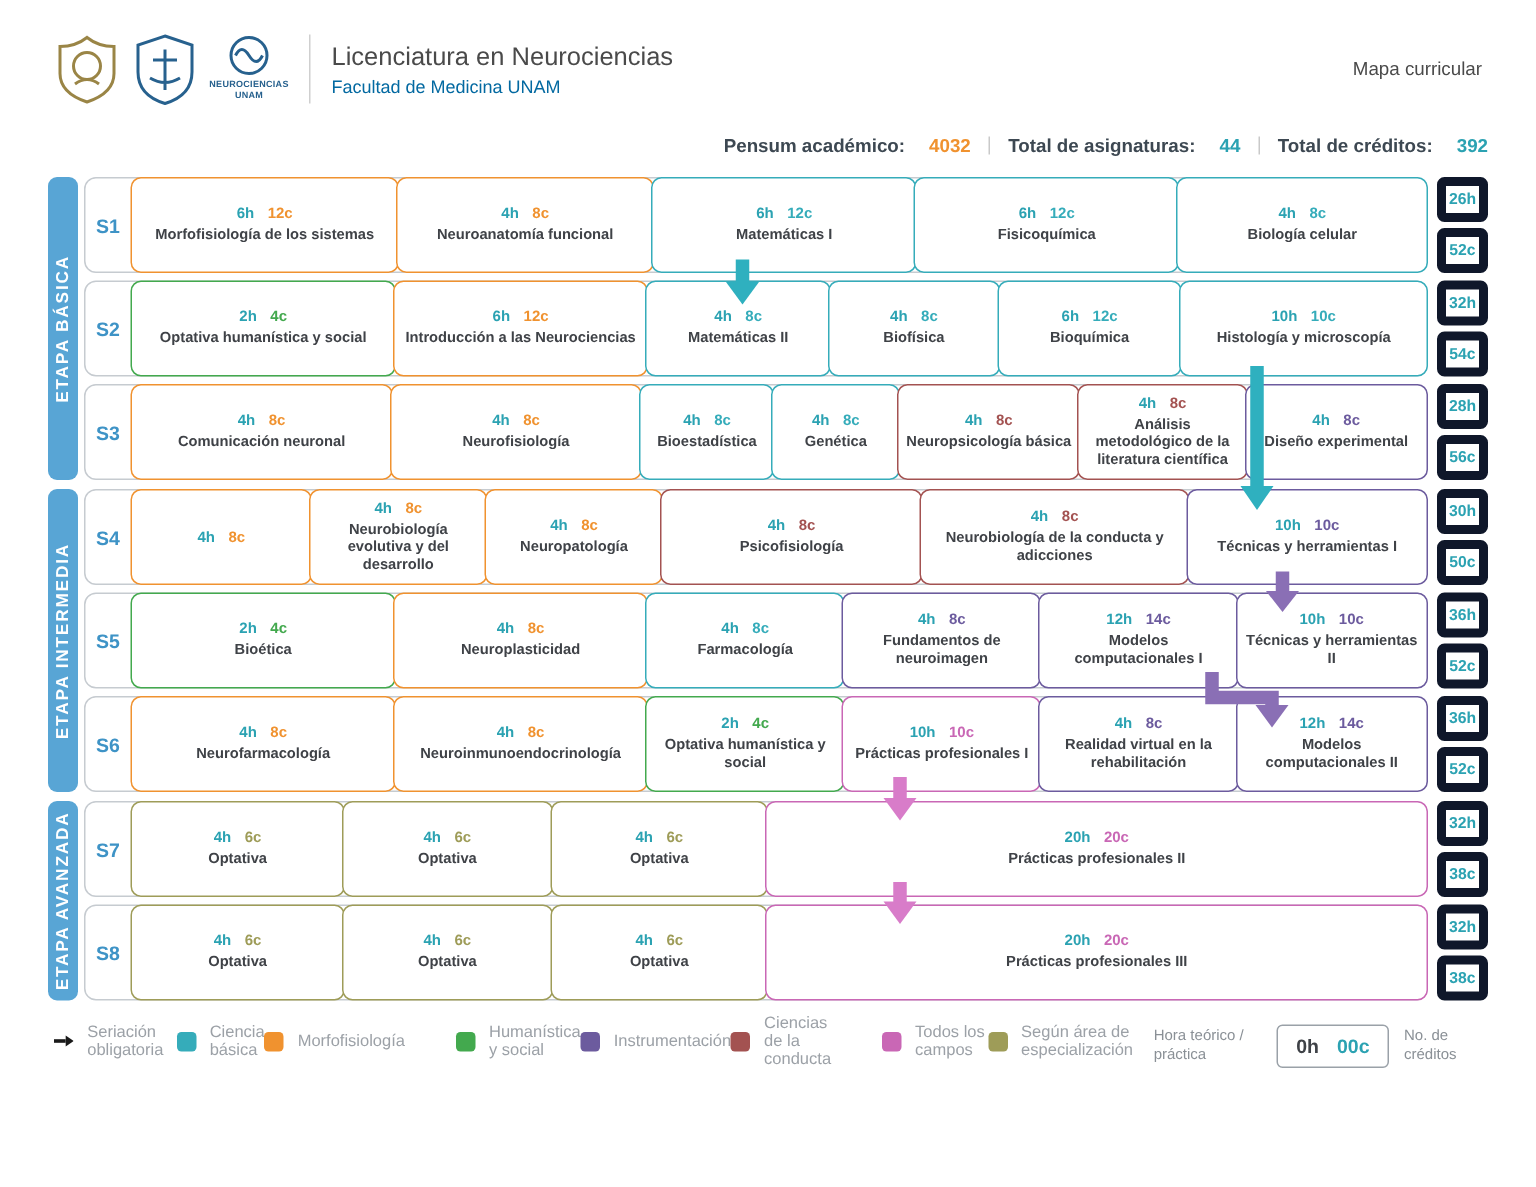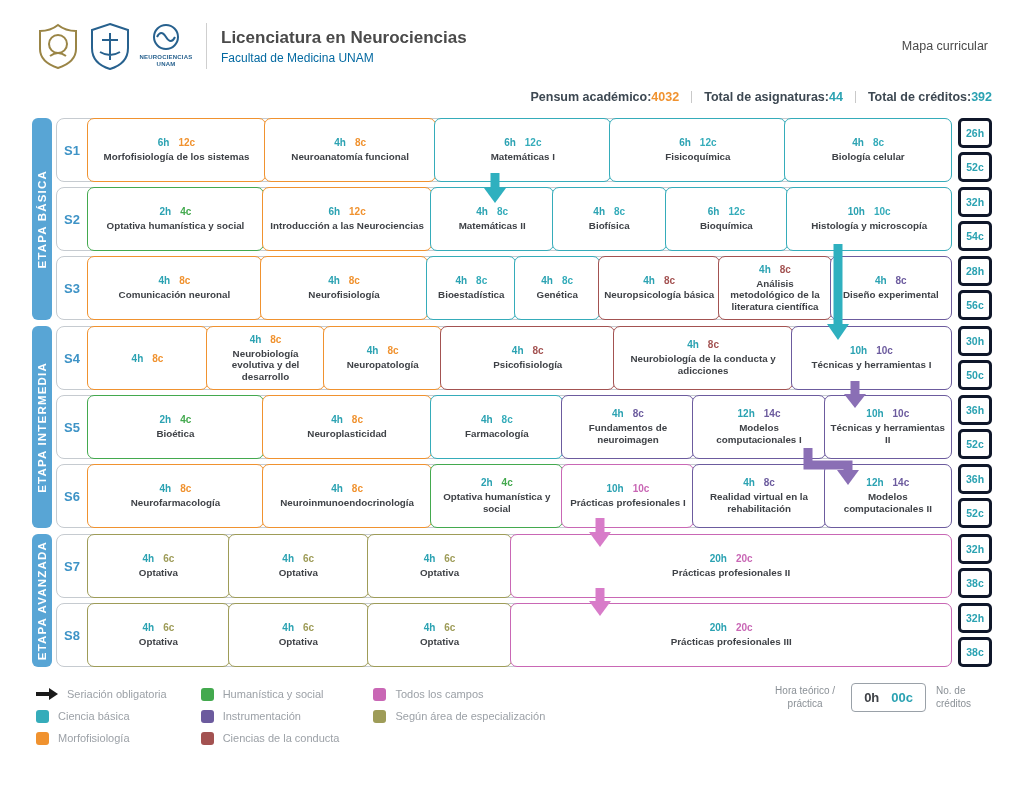--- a/index.html
+++ b/index.html
@@ -14,27 +14,27 @@
   html,body{margin:0;padding:0}
   body{width:1024px;height:791px;background:#FFFFFF;font-family:"Liberation Sans",sans-serif;overflow:hidden;position:relative}
 
   
   .topbar{display:flex;align-items:center;gap:14px;padding:20px 36px 0 36px;height:72px}
   .logos{display:flex;align-items:flex-start;gap:10px}
   .logo3wrap{display:flex;flex-direction:column;align-items:center;width:52px}
   .logo3label{font-size:6px;font-weight:bold;color:#27618E;line-height:1.2;text-align:center;letter-spacing:.2px}
   .vdiv{width:1px;height:46px;background:#CFCFCF}
   .titleblock{display:flex;flex-direction:column;gap:3px}
-  .title{font-size:17px;font-weight:bold;color:#4A4A4A}
+  .title{font-size:17px;font-weight:normal;color:#4A4A4A}
   .subtitle{font-size:12px;color:#0369a1}
   .corner{margin-left:auto;font-size:12.5px;color:#4A4A4A}
 
   
   .stats{display:flex;justify-content:flex-end;align-items:center;gap:12px;margin:18px 32px 0 32px;font-size:12.5px;font-weight:bold;color:#3D4852}
-  .stat .val{margin-left:0}
+  .stat .val{margin-left:16px}
   .val.orange{color:var(--neurobiologica)} .val.teal{color:var(--hours-teal)}
   .sep{width:1px;height:12px;background:#C9C9C9}
 
   
   .board{position:relative;width:960px;margin:14px 32px 0 32px}
   .stage{display:flex;margin-bottom:6px}
   .bar{width:20px;margin-right:4px;border-radius:6px;background:var(--stage-blue);display:flex;align-items:center;justify-content:center}
   .bar span{writing-mode:vertical-rl;transform:rotate(180deg);color:#fff;font-weight:bold;font-size:11.5px;letter-spacing:1.2px;white-space:nowrap}
   .stagerows{flex:1;display:flex;flex-direction:column;gap:5px}
   .row{display:flex;height:64px}
@@ -47,44 +47,44 @@
   .h{color:var(--hours-teal)}
   .nm{font-size:9.8px;font-weight:bold;color:var(--dark);line-height:1.18}
   .card[data-cat="ciencia-basica"]{border-color:var(--ciencia-basica)} .card[data-cat="ciencia-basica"] .c{color:var(--ciencia-basica)}
   .card[data-cat="neurobiologica"]{border-color:var(--neurobiologica)} .card[data-cat="neurobiologica"] .c{color:var(--neurobiologica)}
   .card[data-cat="humanistica"]{border-color:var(--humanistica)} .card[data-cat="humanistica"] .c{color:var(--humanistica)}
   .card[data-cat="instrumentacion"]{border-color:var(--instrumentacion)} .card[data-cat="instrumentacion"] .c{color:var(--instrumentacion)}
   .card[data-cat="conducta"]{border-color:var(--conducta)} .card[data-cat="conducta"] .c{color:var(--conducta)}
   .card[data-cat="todos-campos"]{border-color:var(--todos-campos)} .card[data-cat="todos-campos"] .c{color:var(--todos-campos)}
   .card[data-cat="especializacion"]{border-color:var(--especializacion)} .card[data-cat="especializacion"] .c{color:var(--especializacion)}
   .totals{width:34px;margin-left:6px;display:flex;flex-direction:column;gap:4px}
-  .tot{flex:1;border:3px solid #0f172a;border-radius:5px;display:flex;align-items:center;justify-content:center;font-size:10.5px;font-weight:bold;color:var(--hours-teal)}
+  .tot{flex:1;border:6px solid #0f172a;border-radius:5px;display:flex;align-items:center;justify-content:center;font-size:10.5px;font-weight:bold;color:var(--hours-teal)}
   .arrows{position:absolute;left:0;top:0;pointer-events:none}
   .shaft{fill:none;stroke-width:9}
   .shaft.t{stroke:var(--arrow-teal)} .head.t{fill:var(--arrow-teal)}
   .shaft.p{stroke:var(--arrow-purple)} .head.p{fill:var(--arrow-purple)}
   .shaft.k{stroke:var(--arrow-pink)} .head.k{fill:var(--arrow-pink)}
 
   
   .bottom{display:flex;margin:16px 36px 0 36px}
   .legendcols{display:flex;gap:34px}
-  .lcol{display:flex;flex-direction:column}
+  .lcol{display:flex;flex-direction:row}
   .litem{display:flex;align-items:center;gap:9px;height:22px;color:var(--muted);font-size:11px}
   .swatch{width:13px;height:13px;border-radius:3px;flex:0 0 auto;background:#999}
   .swatch[data-cat="ciencia-basica"]{background:var(--ciencia-basica)}
   .swatch[data-cat="neurobiologica"]{background:var(--neurobiologica)}
   .swatch[data-cat="humanistica"]{background:var(--humanistica)}
   .swatch[data-cat="instrumentacion"]{background:var(--instrumentacion)}
   .swatch[data-cat="conducta"]{background:var(--conducta)}
   .swatch[data-cat="todos-campos"]{background:var(--todos-campos)}
   .swatch[data-cat="especializacion"]{background:var(--especializacion)}
   .rightcol{margin-left:auto;display:flex;flex-direction:column;align-items:flex-end;gap:14px}
   .hcnote{display:flex;align-items:center;gap:10px}
   .notelabel{font-size:10px;color:#8A9096;line-height:1.25}
-  .notelabel.r{text-align:center;width:72px}
+  .notelabel.r{text-align:left;width:72px}
   .notelabel.l{width:52px}
   .hcbox{border:1px solid #9AA1A8;border-radius:4px;padding:6px 12px;display:flex;gap:12px;font-size:13px;font-weight:bold;background:#fff}
   .hcbox .bh{color:var(--dark)} .hcbox .bc{color:var(--hours-teal)}
   .links{text-align:right;font-size:11px;font-weight:bold;color:var(--link-blue);line-height:1.55}
   .links a{color:var(--link-blue);text-decoration:none;display:block}
 </style>
 </head>
 <body>
 
 <header class="topbar">

